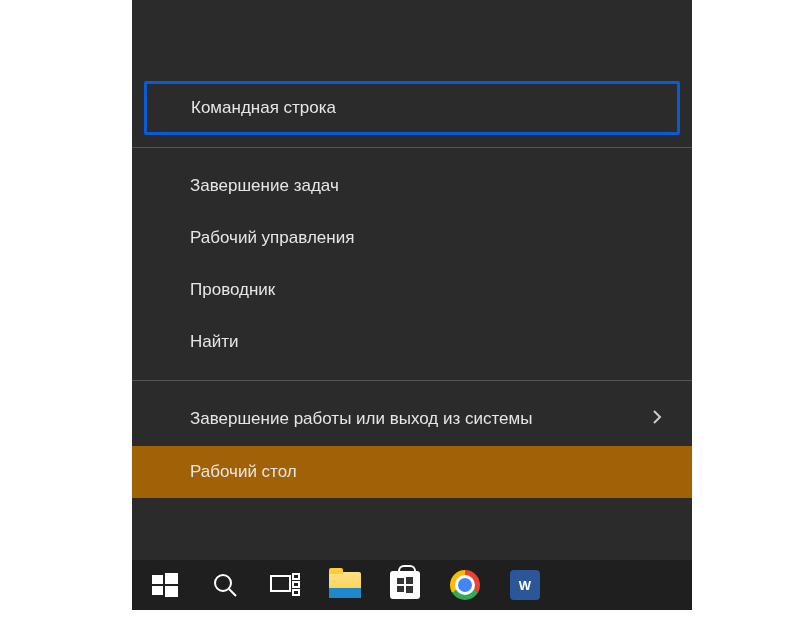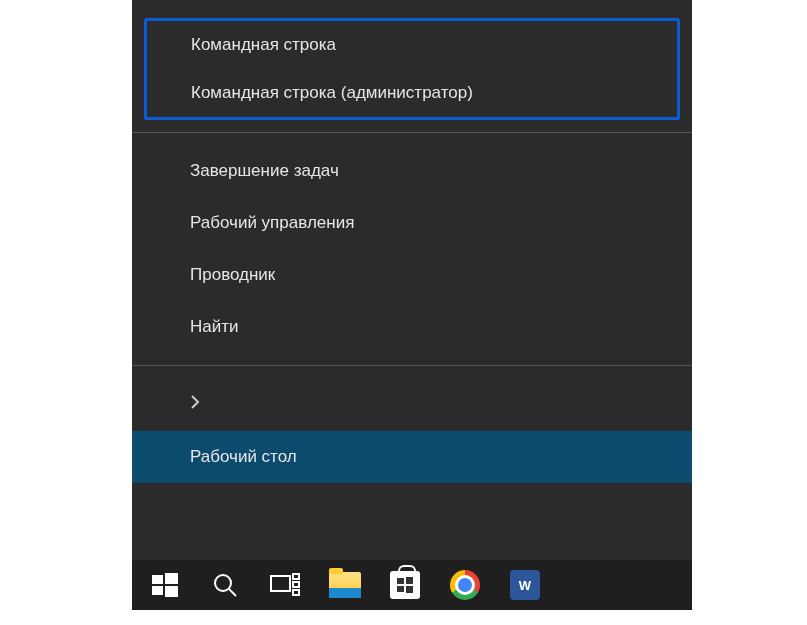--- a/index.html
+++ b/index.html
@@ -14,36 +14,36 @@
     .context-menu {
       position: absolute;
       left: 132px;
       top: 0;
       width: 560px;
       height: 560px;
       background: #2b2b2b;
       color: #e6e6e6;
       display: flex;
       flex-direction: column;
-      justify-content: flex-start;
+      justify-content: center;
     }
     .menu-inner {
       padding: 6px 0 0 0;
     }
     .menu-item {
       position: relative;
       padding: 16px 30px 16px 58px;
       font-size: 17px;
       cursor: pointer;
       display: flex;
       align-items: center;
       justify-content: space-between;
     }
     .menu-item.hovered {
-      background: #0c4a6e;
+      background: #a16207;
     }
     .highlight-box {
       border: 3px solid #0a5bd6;
       margin: 12px 12px 8px 12px;
       border-radius: 2px;
     }
     .highlight-box .menu-item {
       padding: 14px 30px 14px 44px;
     }
     .divider {
@@ -124,43 +124,41 @@
   </style>
 </head>
 <body>
 
 <div class="context-menu">
   <div class="menu-inner">
     <div class="highlight-box">
       <div class="menu-item">
         <span>Командная строка</span>
       </div>
-      <div class="menu-item">
-        <span>Командная строка (администратор)</span>
-      </div>
     </div>
 
     <div class="divider"></div>
 
     <div class="menu-item">
       <span>Завершение задач</span>
     </div>
     <div class="menu-item">
       <span>Рабочий управления</span>
     </div>
     <div class="menu-item">
       <span>Проводник</span>
     </div>
     <div class="menu-item">
       <span>Найти</span>
     </div>
 
     <div class="divider"></div>
 
     <div class="menu-item">
+      <span>Завершение работы или выход из системы</span>
       <span class="chevron">
         <svg width="10" height="16" viewBox="0 0 10 16">
             <path d="M2 2 L8 8 L2 14" stroke="#ccc" stroke-width="2" fill="none"></path>
           </svg>
       </span>
     </div>
     <div class="menu-item hovered">
       <span>Рабочий стол</span>
     </div>
   </div>

